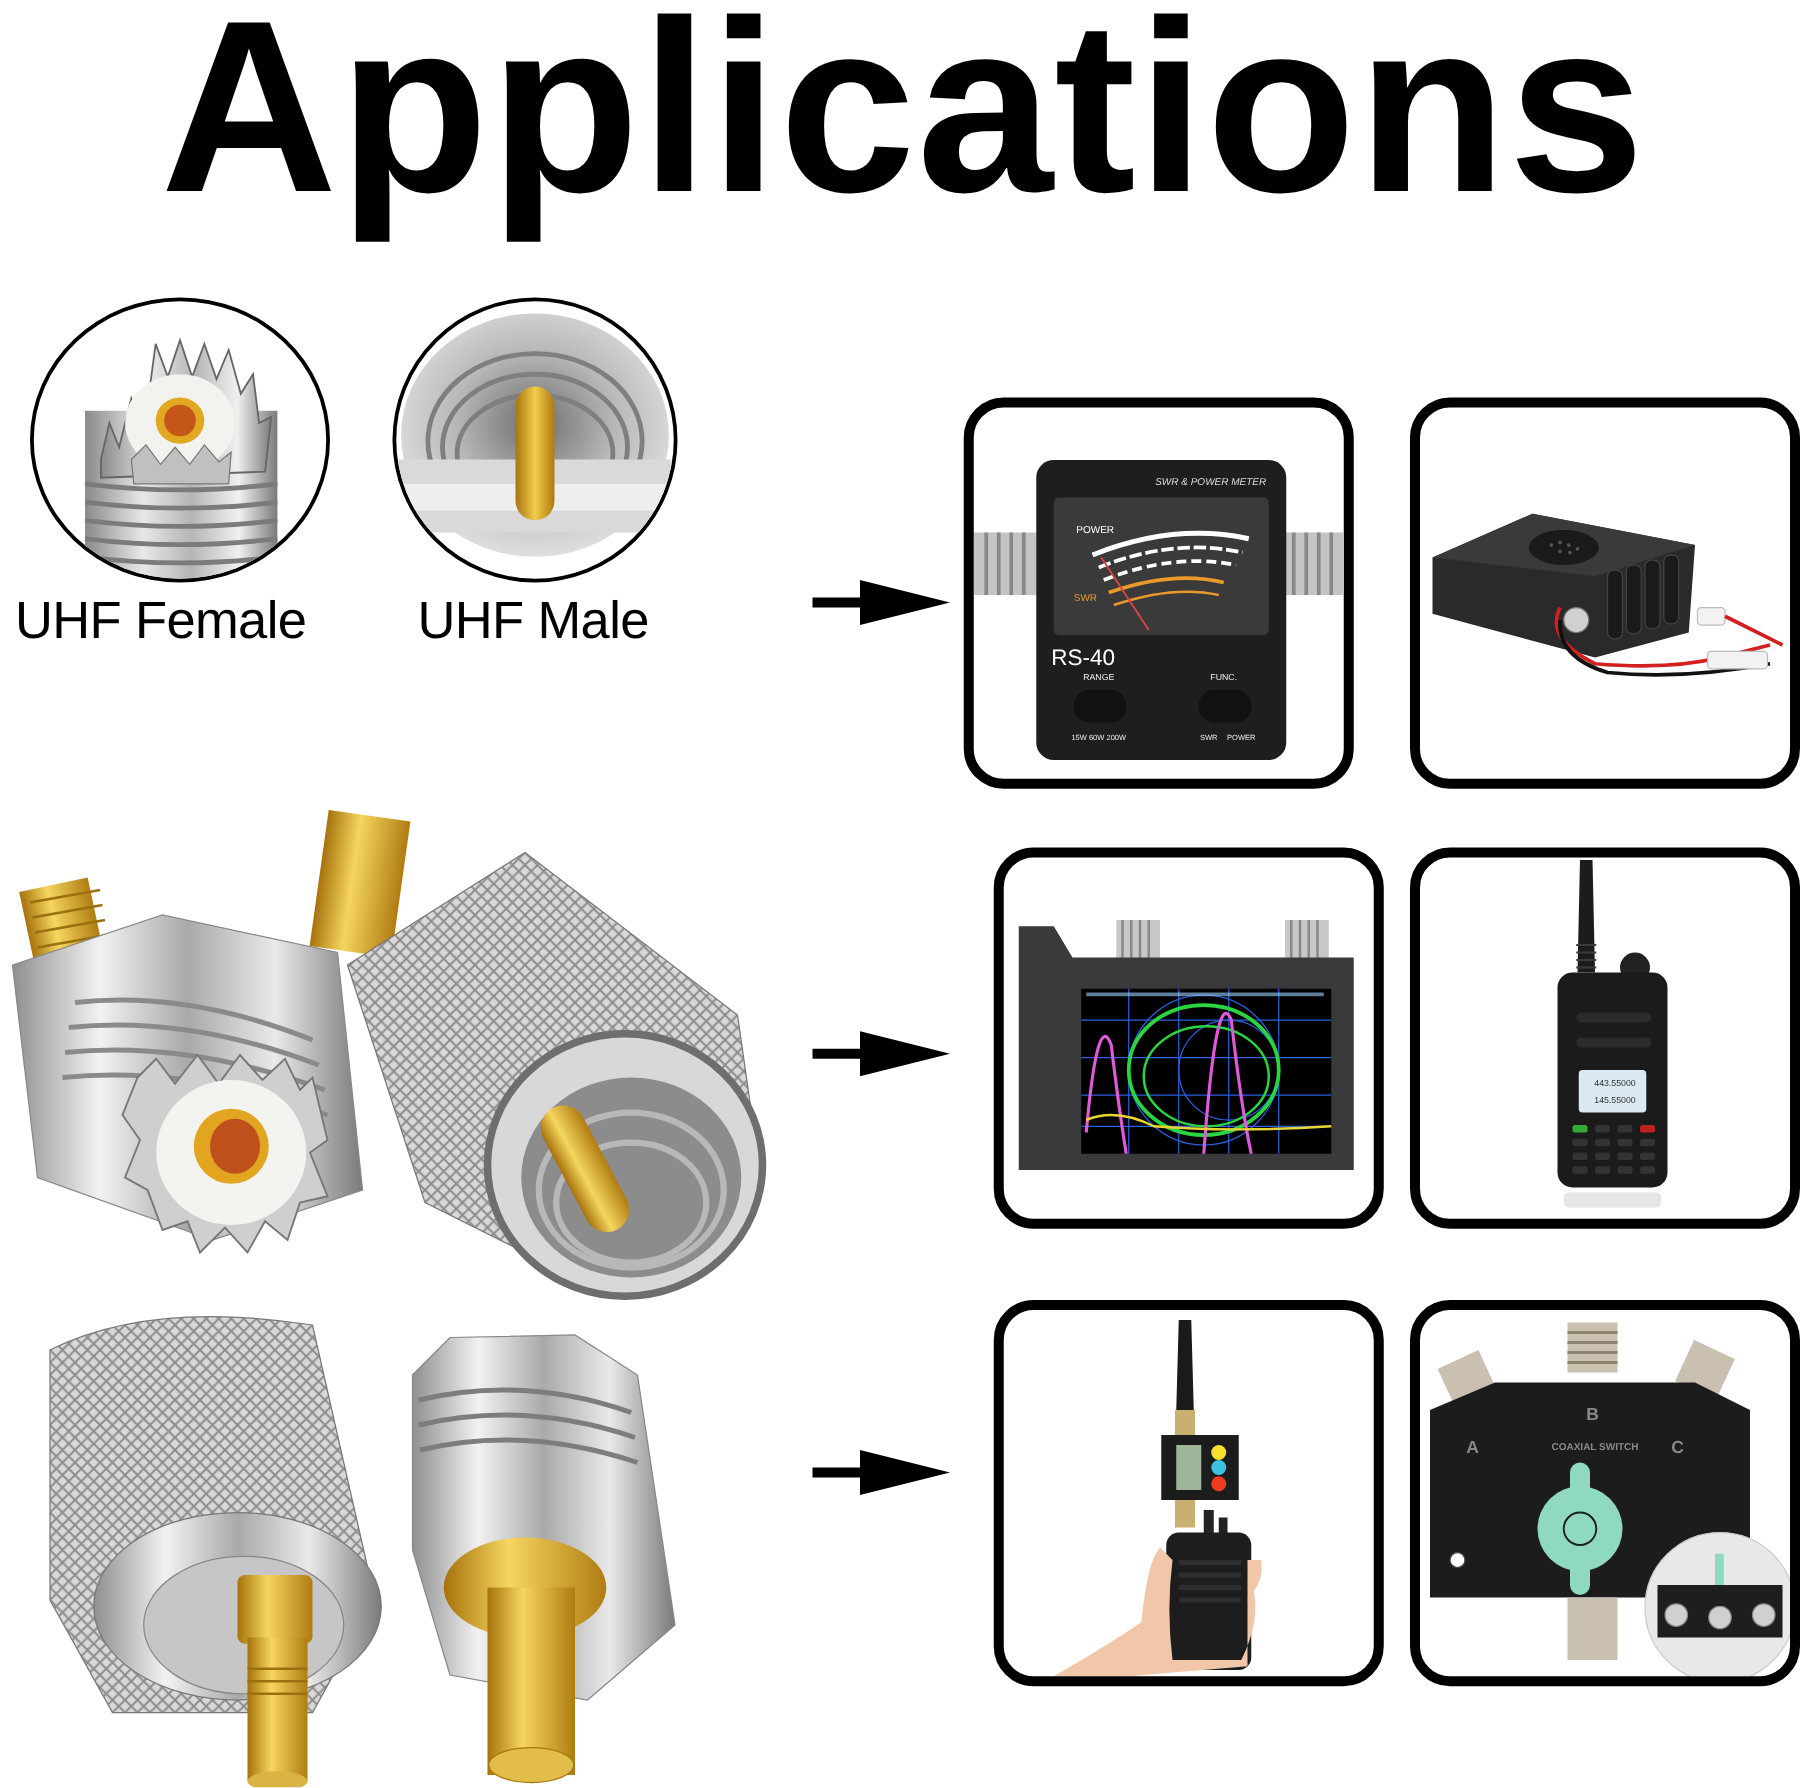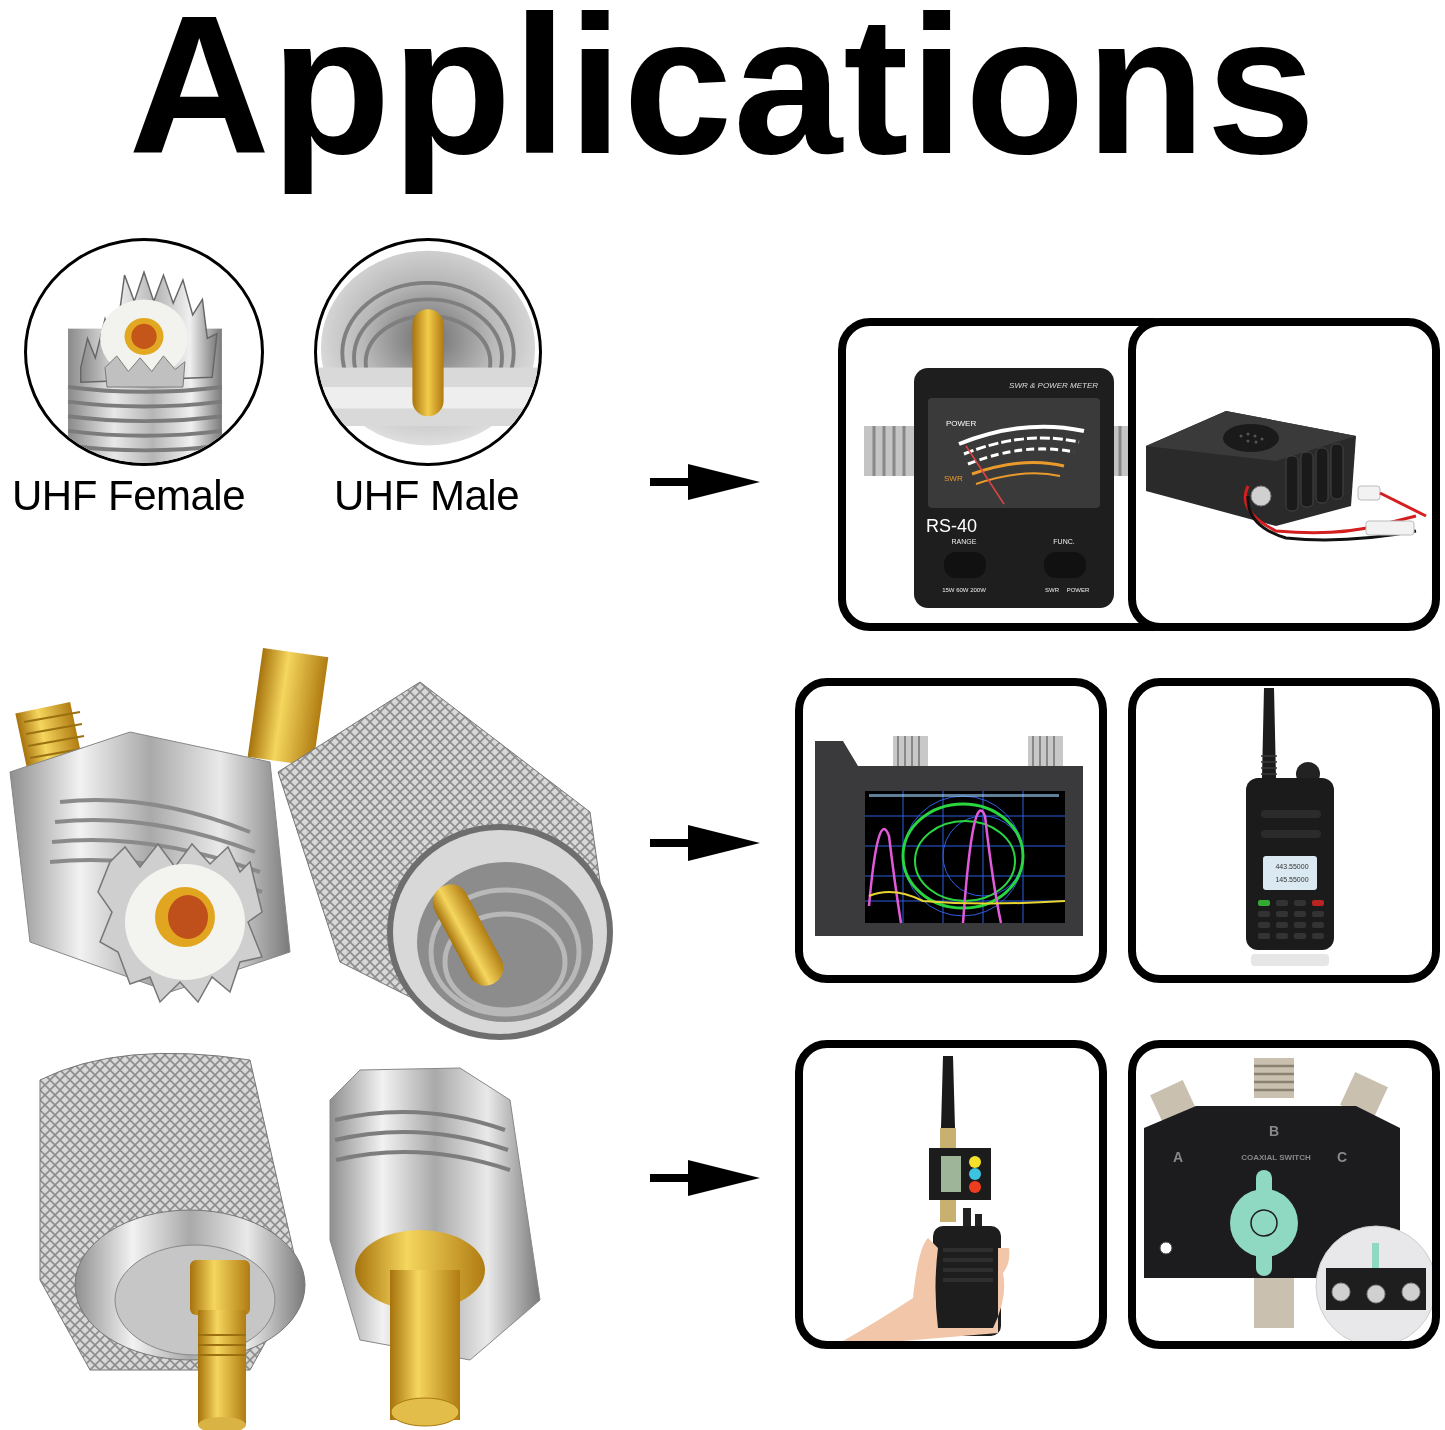--- a/index.html
+++ b/index.html
@@ -176,21 +176,21 @@
       <polygon points="40,2 112,20 40,38" fill="#000"></polygon>
   </svg>
 </div>
 <div class="abs arrow" style="left:648px; top:1158px;">
   <svg width="116" height="40" viewBox="0 0 116 40">
     <rect x="2" y="16" width="40" height="8" fill="#000"></rect>
       <polygon points="40,2 112,20 40,38" fill="#000"></polygon>
   </svg>
 </div>
 
-<div class="abs panel" style="left:838px; top:318px; width:348px; height:313px;">
+<div class="abs panel" style="left:771px; top:318px; width:312px; height:313px;">
   <svg viewBox="0 0 296 297">
     <rect x="0" y="100" width="50" height="50" fill="#c4c4c4"></rect>
     <g stroke="#888" stroke-width="3">
         <path d="M10 100 V150 M20 100 V150 M30 100 V150 M40 100 V150"></path>
       </g>
     <rect x="246" y="100" width="50" height="50" fill="#c4c4c4"></rect>
     <g stroke="#888" stroke-width="3">
         <path d="M256 100 V150 M266 100 V150 M276 100 V150 M286 100 V150"></path>
       </g>
     <rect x="50" y="42" width="200" height="240" rx="14" fill="#1e1e1e"></rect>

